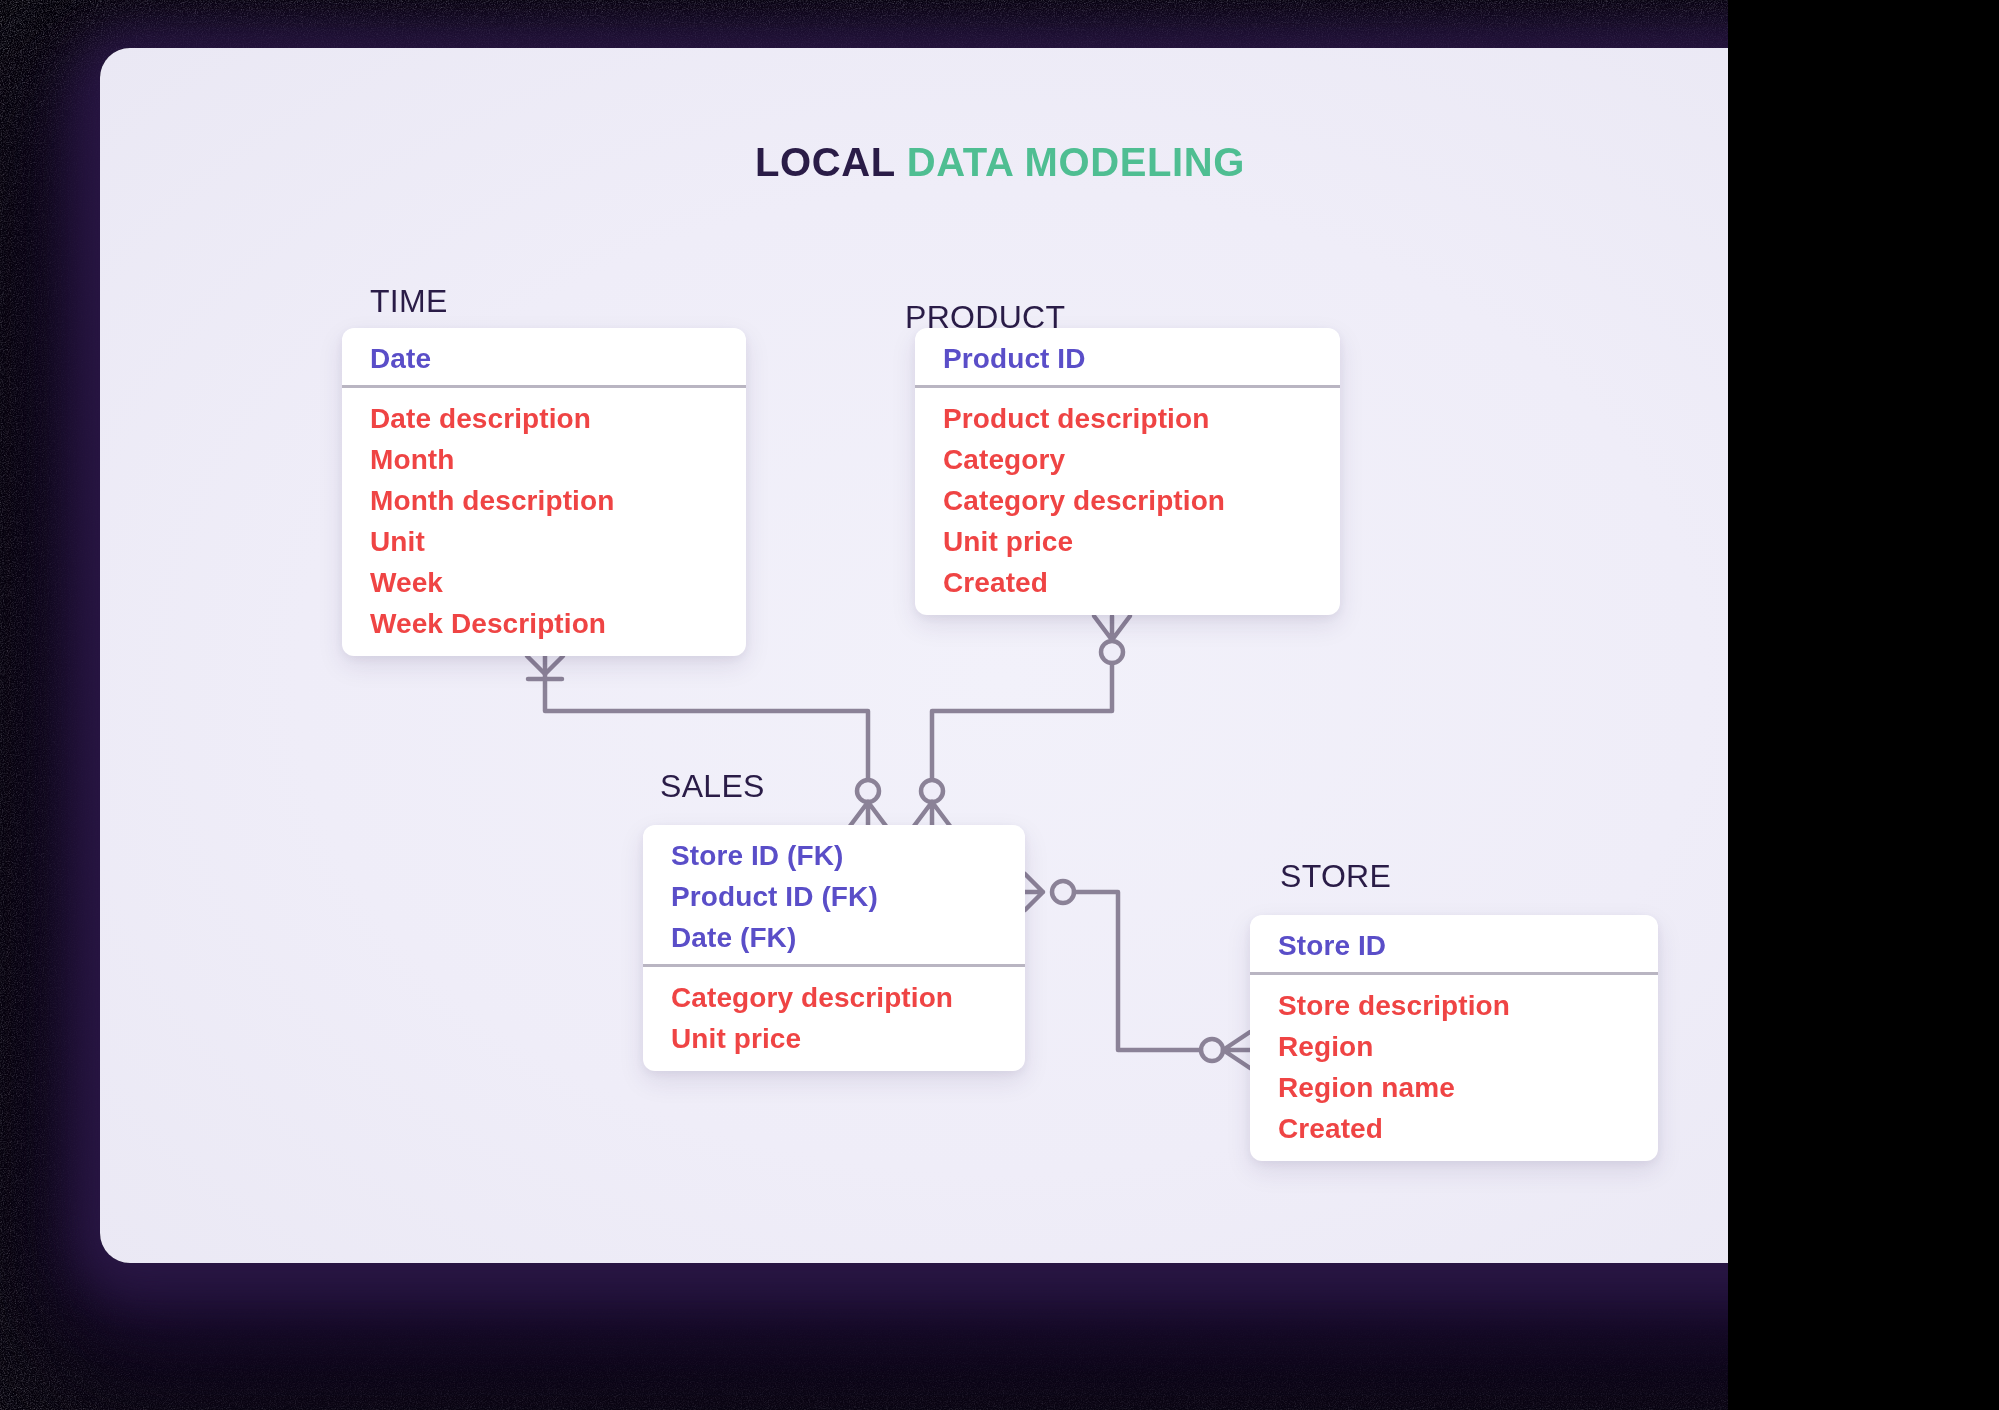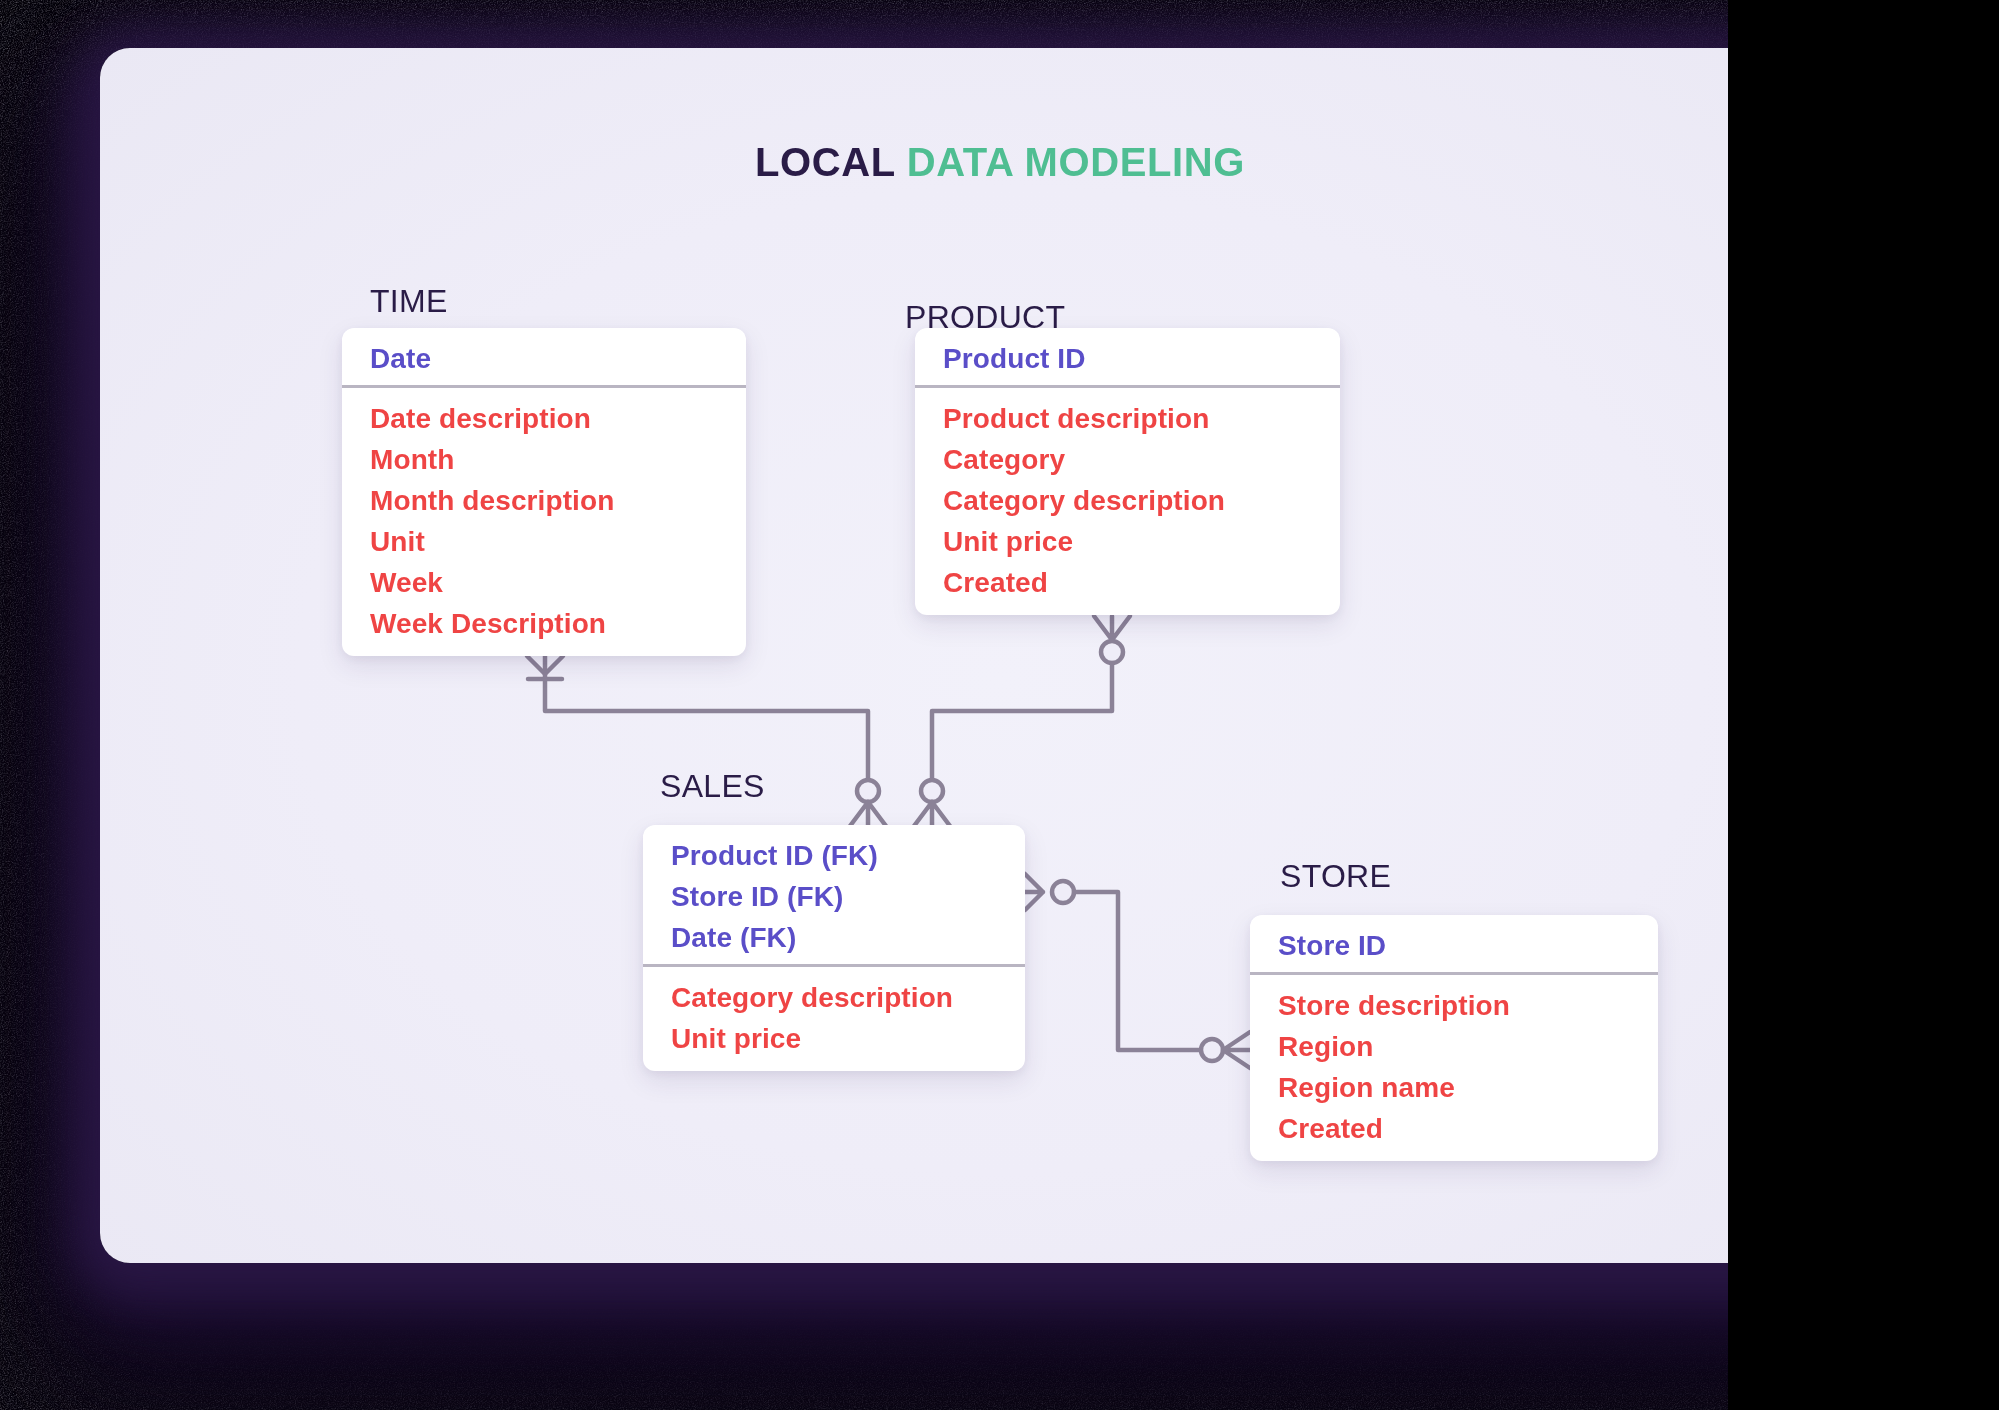--- a/index.html
+++ b/index.html
@@ -148,22 +148,22 @@
         <div class="row">Category</div>
         <div class="row">Category description</div>
         <div class="row">Unit price</div>
         <div class="row">Created</div>
       </div>
   </div>
 
   <h2 class="entity-label label--sales">SALES</h2>
   <div class="entity-box box--sales">
     <div class="key-section">
+        <div class="row">Store ID (FK)</div>
         <div class="row">Product ID (FK)</div>
-        <div class="row">Store ID (FK)</div>
         <div class="row">Date (FK)</div>
       </div>
     <div class="divider"></div>
     <div class="attr-section">
         <div class="row">Category description</div>
         <div class="row">Unit price</div>
       </div>
   </div>
 
   <h2 class="entity-label label--store">STORE</h2>

